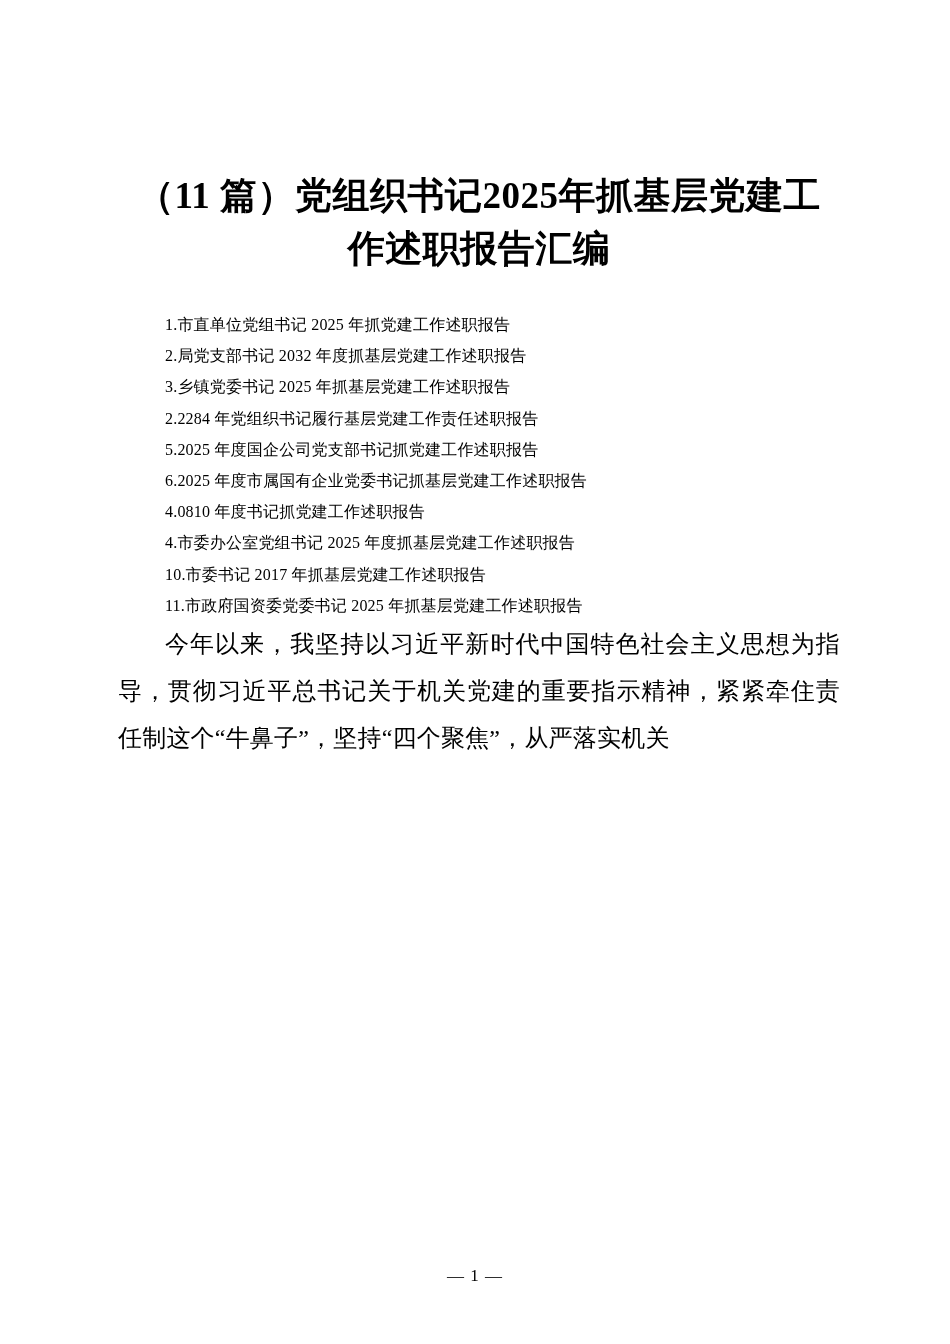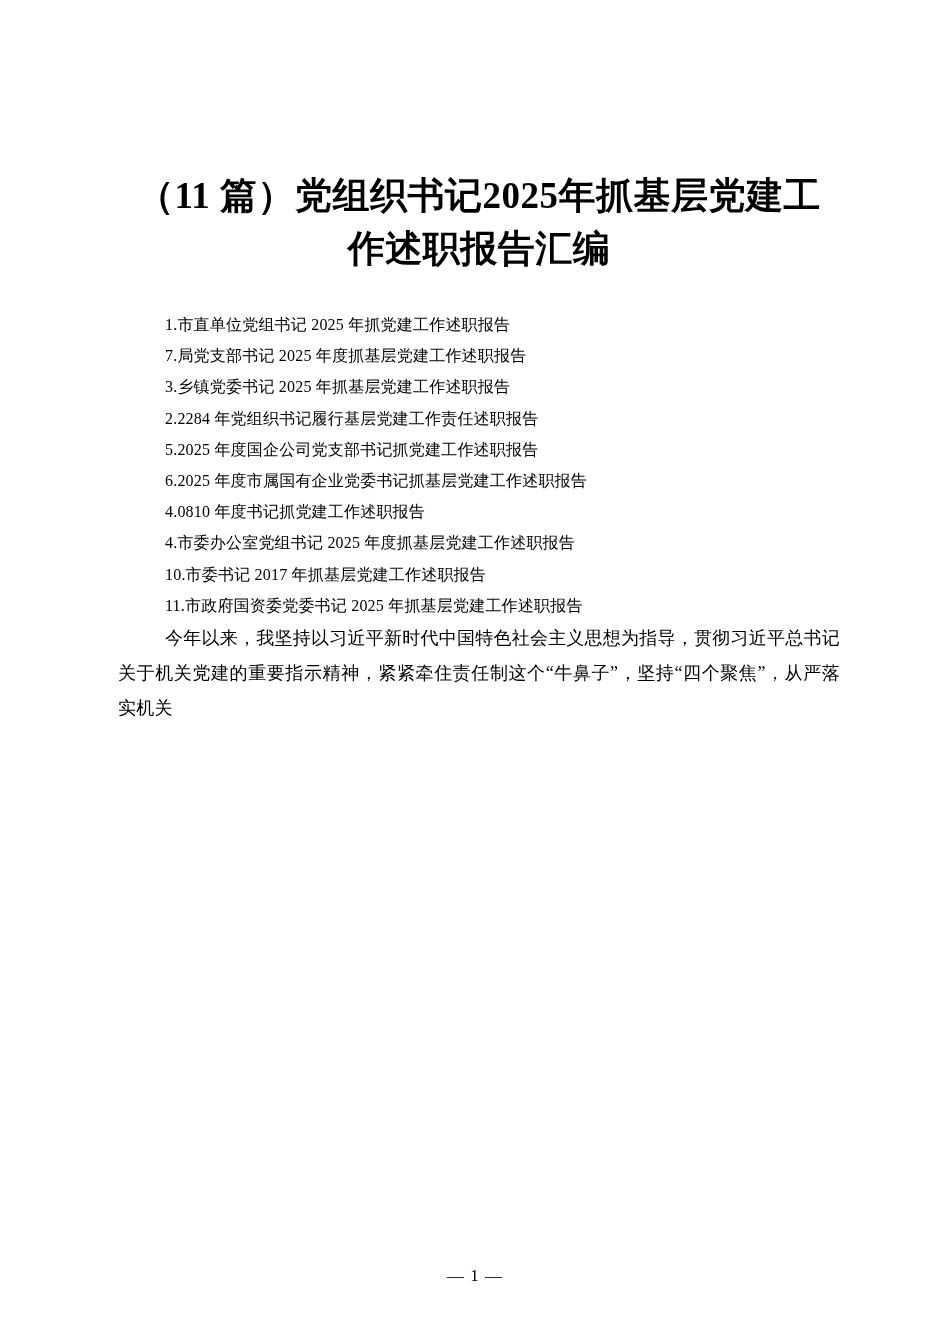--- a/index.html
+++ b/index.html
@@ -46,21 +46,21 @@
   }
   .section-heading {
     font-size: 23.5px;
     line-height: 1.95;
     text-indent: 47px;
     font-weight: bold;
     margin: 22px 0 0 0;
     letter-spacing: 0.2px;
   }
   .body-para {
-    font-size: 18px;
+    font-size: 24px;
     line-height: 1.95;
     text-indent: 47px;
     text-align: justify;
     letter-spacing: 0.2px;
     margin: 0;
   }
   .footer {
     position: absolute;
     left: 0;
     right: 0;
@@ -73,21 +73,21 @@
 </style>
 </head>
 <body>
 
 <div class="page">
 
   <h1 class="doc-title">（11 篇）党组织书记2025年抓基层党建工作述职报告汇编</h1>
 
   <div class="toc">
     <p class="toc-item">1.市直单位党组书记 2025 年抓党建工作述职报告</p>
-    <p class="toc-item">7.局党支部书记 2025 年度抓基层党建工作述职报告</p>
+    <p class="toc-item">2.局党支部书记 2032 年度抓基层党建工作述职报告</p>
     <p class="toc-item">3.乡镇党委书记 2025 年抓基层党建工作述职报告</p>
     <p class="toc-item">2.2284 年党组织书记履行基层党建工作责任述职报告</p>
     <p class="toc-item">5.2025 年度国企公司党支部书记抓党建工作述职报告</p>
     <p class="toc-item">6.2025 年度市属国有企业党委书记抓基层党建工作述职报告</p>
     <p class="toc-item">4.0810 年度书记抓党建工作述职报告</p>
     <p class="toc-item">4.市委办公室党组书记 2025 年度抓基层党建工作述职报告</p>
     <p class="toc-item">10.市委书记 2017 年抓基层党建工作述职报告</p>
     <p class="toc-item">11.市政府国资委党委书记 2025 年抓基层党建工作述职报告</p>
   </div>
 

